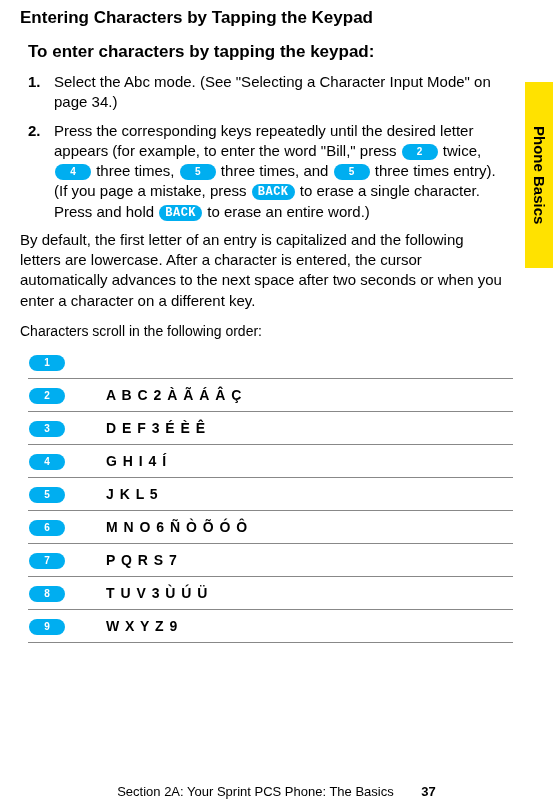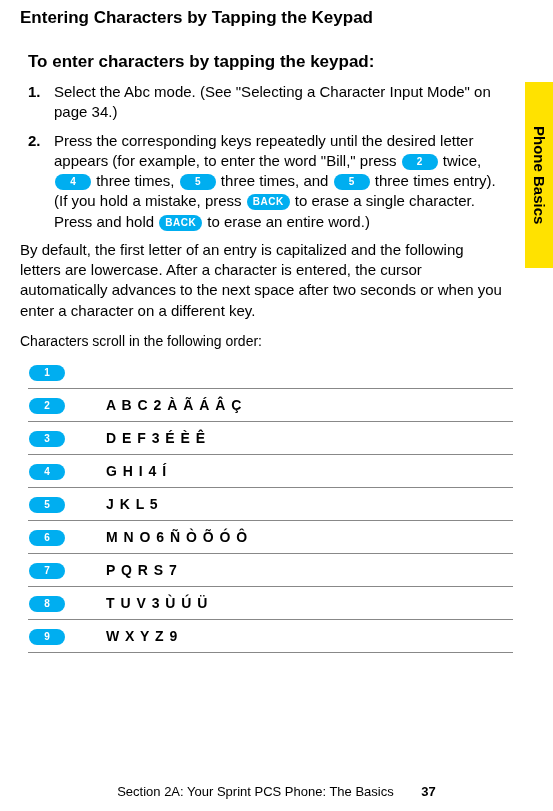--- a/index.html
+++ b/index.html
@@ -11,21 +11,21 @@
     background: #fff;
     position: relative;
     padding: 0 20px 0 20px;
   }
   .content {
     padding: 8px 20px 0 0;
   }
   h1 {
     font-size: 17px;
     font-weight: bold;
-    margin-bottom: 24px;
+    margin-bottom: 14px;
   }
   .intro {
     font-size: 17px;
     font-weight: bold;
     margin-left: 8px;
     margin-bottom: 10px;
   }
   ol {
     list-style: none;
     margin-left: 8px;
@@ -54,22 +54,23 @@
     color: #fff;
     font-size: 10px;
     font-weight: bold;
     text-align: center;
     line-height: 16px;
     padding: 0 6px;
     margin: 0 1px;
   }
   .key-back {
     min-width: 40px;
-    font-size: 10px;
+    font-size: 12px;
     letter-spacing: 0.5px;
+    font-family: Liberation Mono, monospace;
   }
   .para {
     font-size: 15px;
     line-height: 1.35;
     margin-top: 8px;
     margin-bottom: 12px;
     padding-right: 6px;
   }
   .scroll-title {
     font-size: 14px;
@@ -137,21 +138,21 @@
   <p class="intro">To enter characters by tapping the keypad:</p>
 
   <ol>
     <li>
       <span class="num">1.</span>
       <span>Select the </span><span class="b">Abc</span><span> mode. (See "Selecting a Character Input Mode" on page 34.)</span>
     </li>
     <li>
       <span class="num">2.</span>
       <span>Press the corresponding keys repeatedly until the desired letter appears (for example, to enter the word "Bill," press </span><span class="key">2</span><span> twice, </span><span class="key">4</span><span> three times, </span><span class="key">5</span><span> three times, and </span><span class="key">5</span><span> three times entry).</span><br>
-      <span>(If you hold a mistake, press </span><span class="key key-back">BACK</span><span> to erase a single character. Press and hold </span><span class="key key-back">BACK</span><span> to erase an entire word.)</span>
+      <span>(If you page a mistake, press </span><span class="key key-back">BACK</span><span> to erase a single character. Press and hold </span><span class="key key-back">BACK</span><span> to erase an entire word.)</span>
     </li>
   </ol>
 
   <p class="para">By default, the first letter of an entry is capitalized and the following letters are lowercase. After a character is entered, the cursor automatically advances to the next space after two seconds or when you enter a character on a different key.</p>
 
   <p class="scroll-title">Characters scroll in the following order:</p>
 
   <div class="char-table">
     <div class="char-row">
       <div class="char-key-cell"><span class="key">1</span></div>

